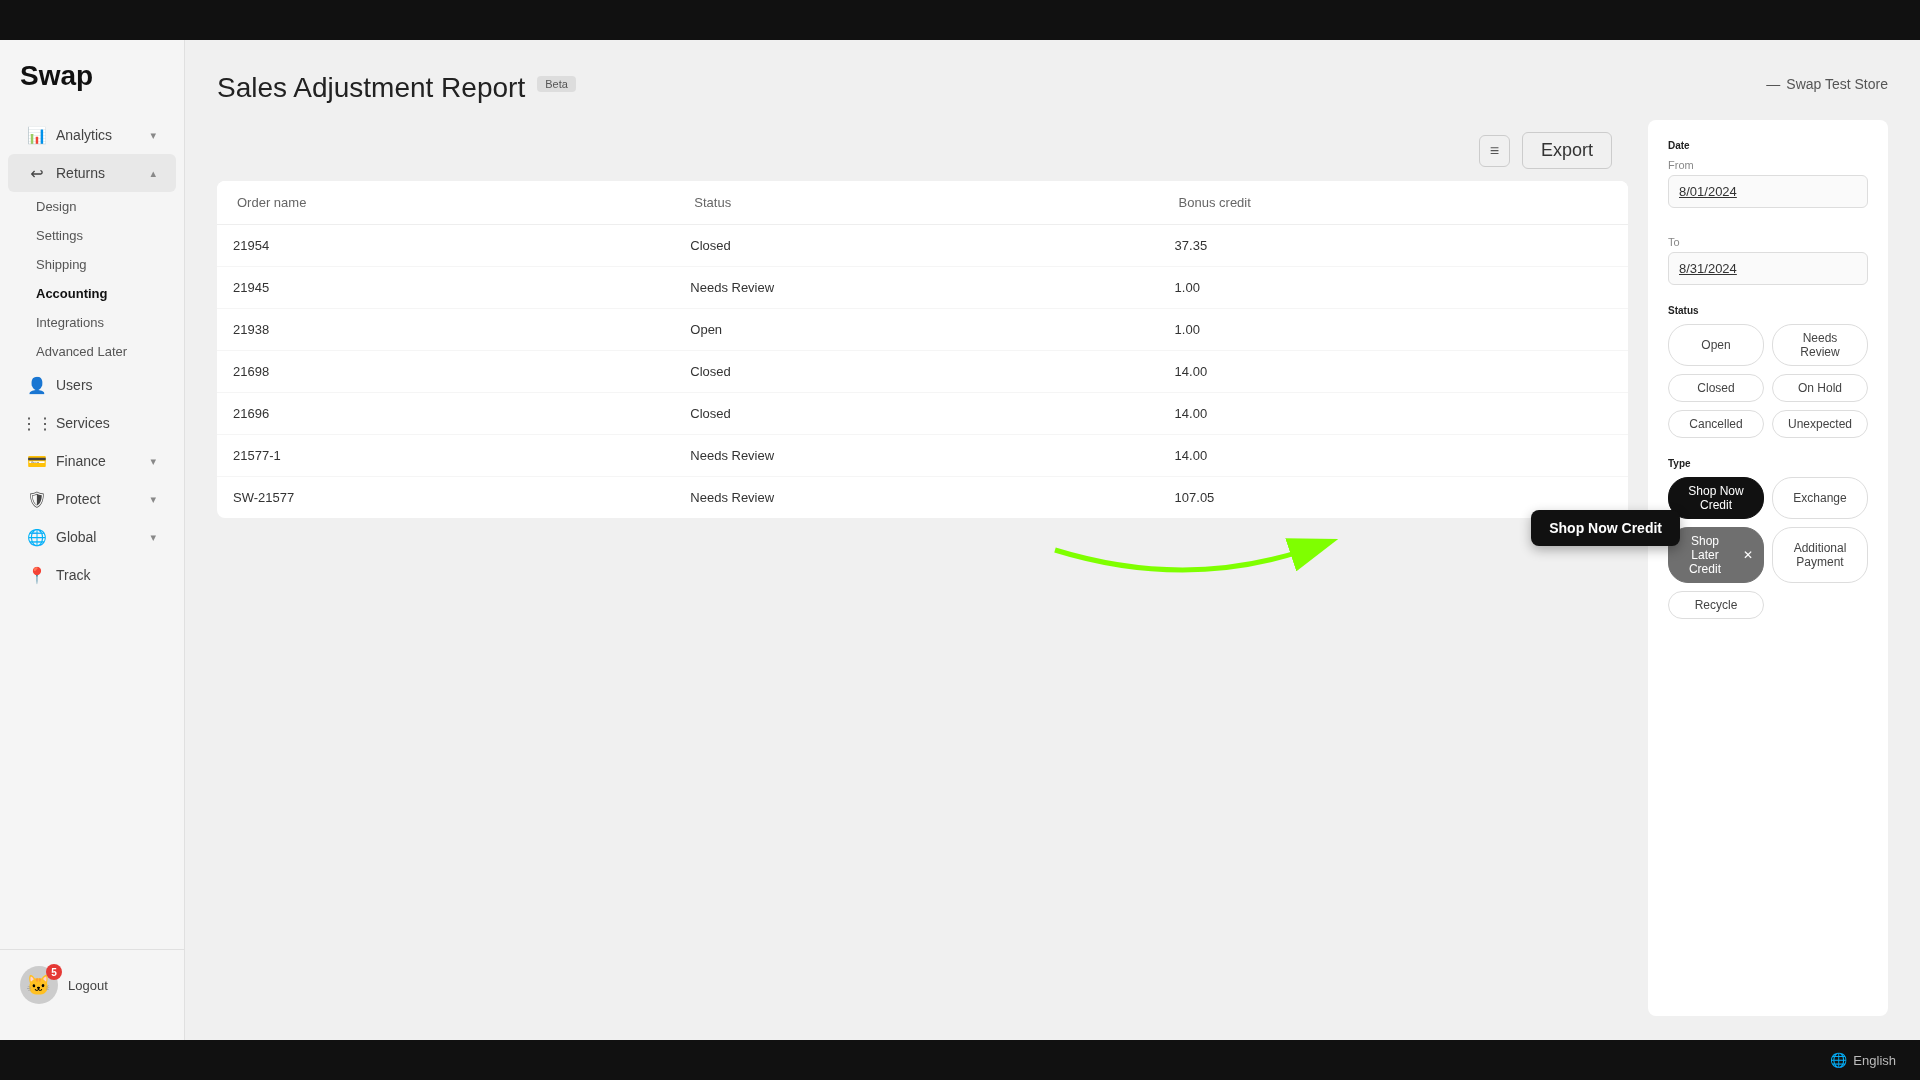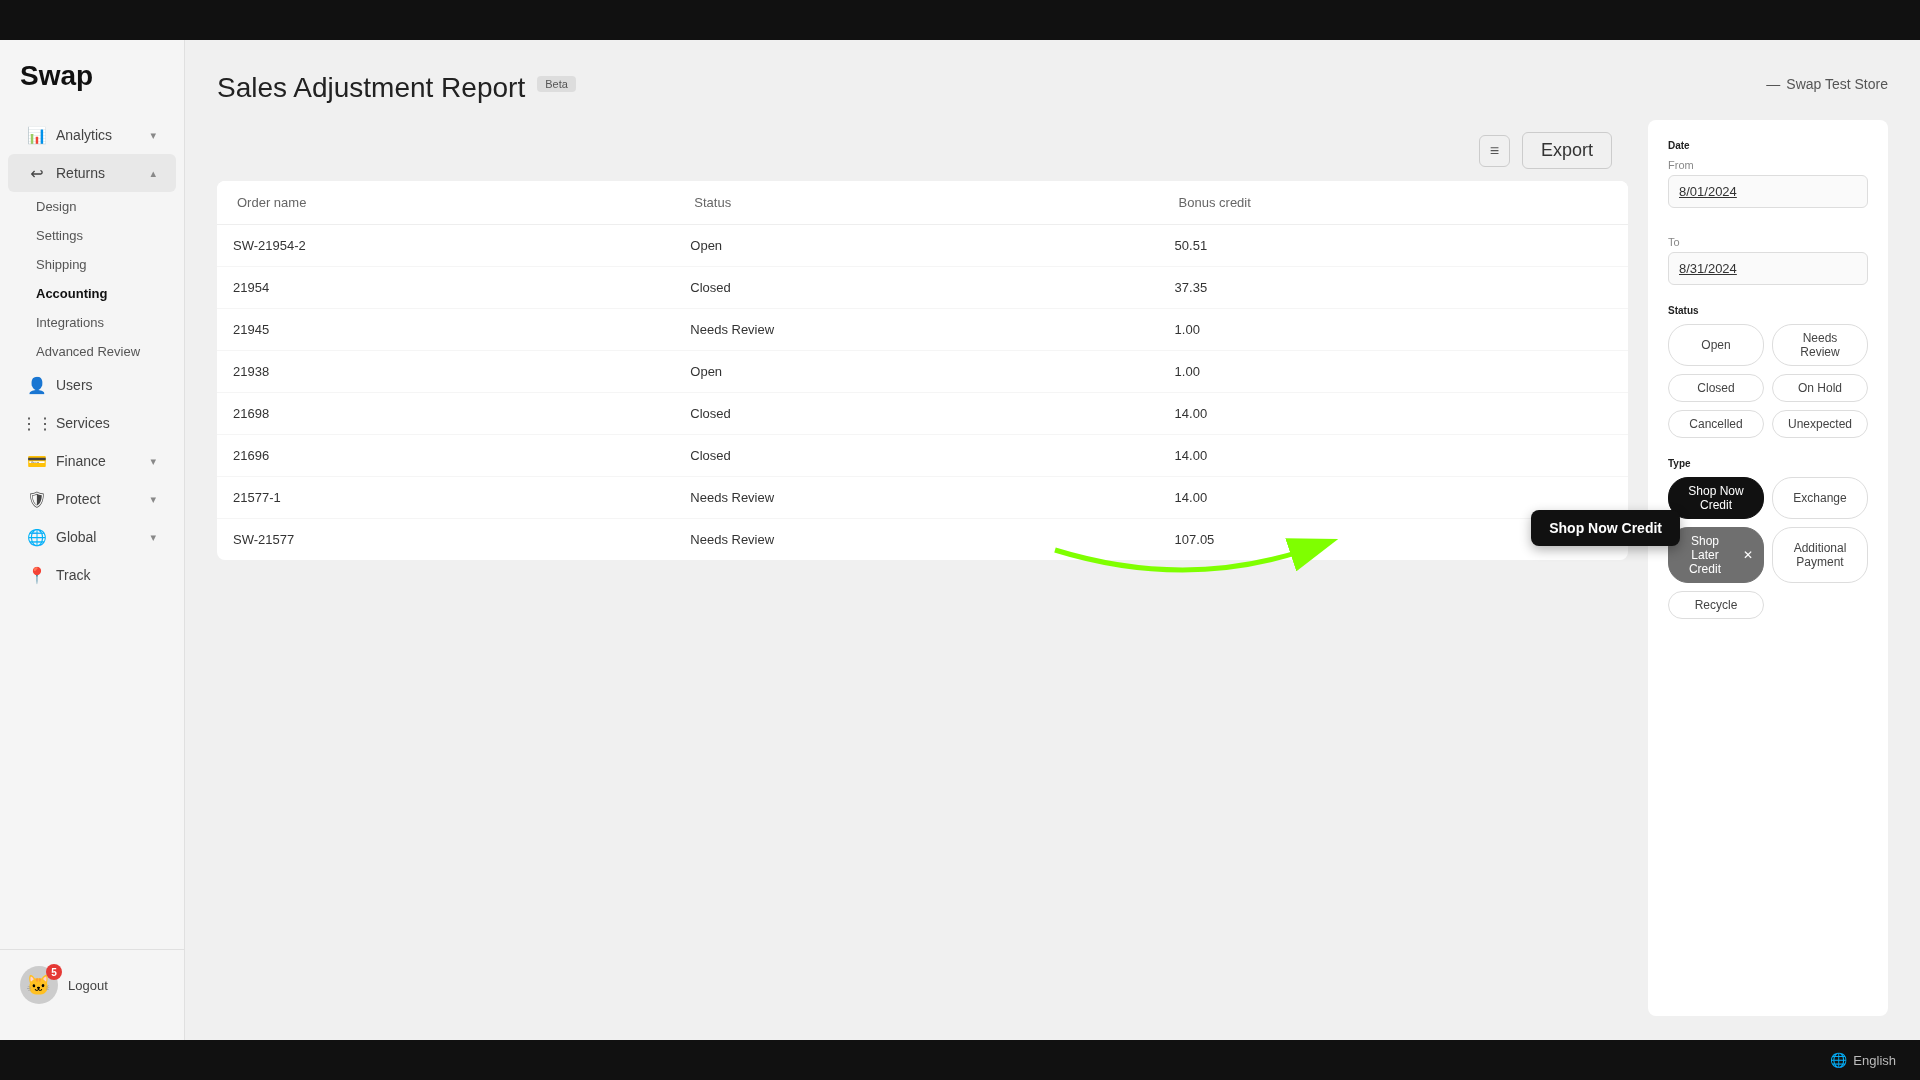--- a/index.html
+++ b/index.html
@@ -391,21 +391,21 @@
         <span>Returns</span>
         <span class="chevron">▴</span>
       </div>
 
       <div class="sidebar-sub">
         <div class="sidebar-sub-item">Design</div>
         <div class="sidebar-sub-item">Settings</div>
         <div class="sidebar-sub-item">Shipping</div>
         <div class="sidebar-sub-item active">Accounting</div>
         <div class="sidebar-sub-item">Integrations</div>
-        <div class="sidebar-sub-item">Advanced Review</div>
+        <div class="sidebar-sub-item">Advanced Later</div>
       </div>
 
       <div class="sidebar-item">
         <span class="icon">👤</span>
         <span>Users</span>
       </div>
 
       <div class="sidebar-item">
         <span class="icon">⋮⋮</span>
         <span>Services</span>
@@ -467,25 +467,20 @@
         <div style="background:#fff; border-radius: 8px; overflow: hidden;">
           <table>
             <thead>
               <tr>
                 <th>Order name</th>
                 <th>Status</th>
                 <th>Bonus credit</th>
               </tr>
             </thead>
             <tbody id="table-body">
-            <tr>
-      <td>SW-21954-2</td>
-      <td>Open</td>
-      <td>50.51</td>
-    </tr>
                 <tr>
       <td>21954</td>
       <td>Closed</td>
       <td>37.35</td>
     </tr>
                 <tr>
       <td>21945</td>
       <td>Needs Review</td>
       <td>1.00</td>
     </tr>

